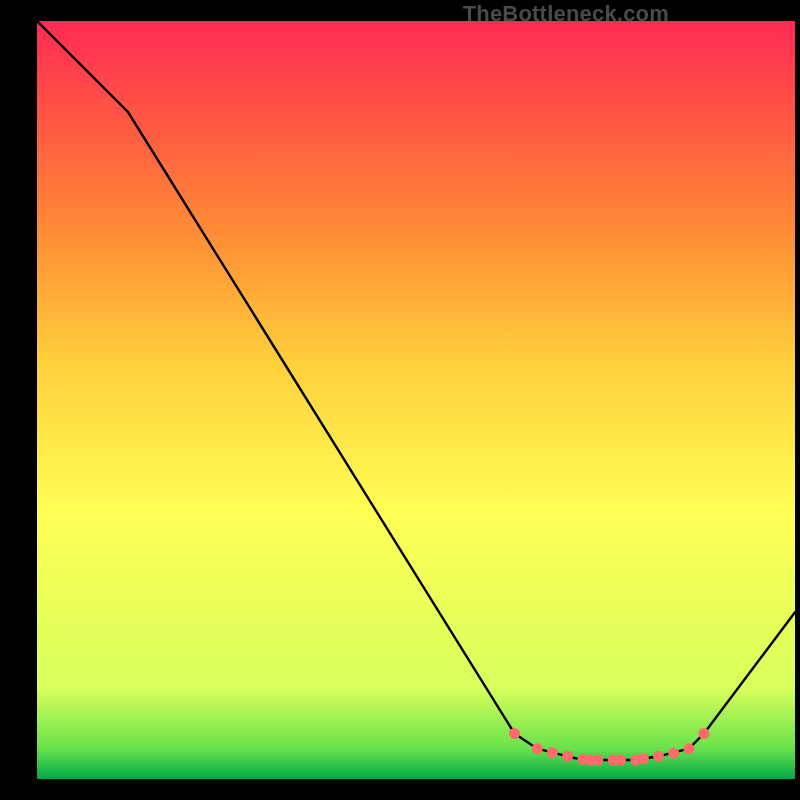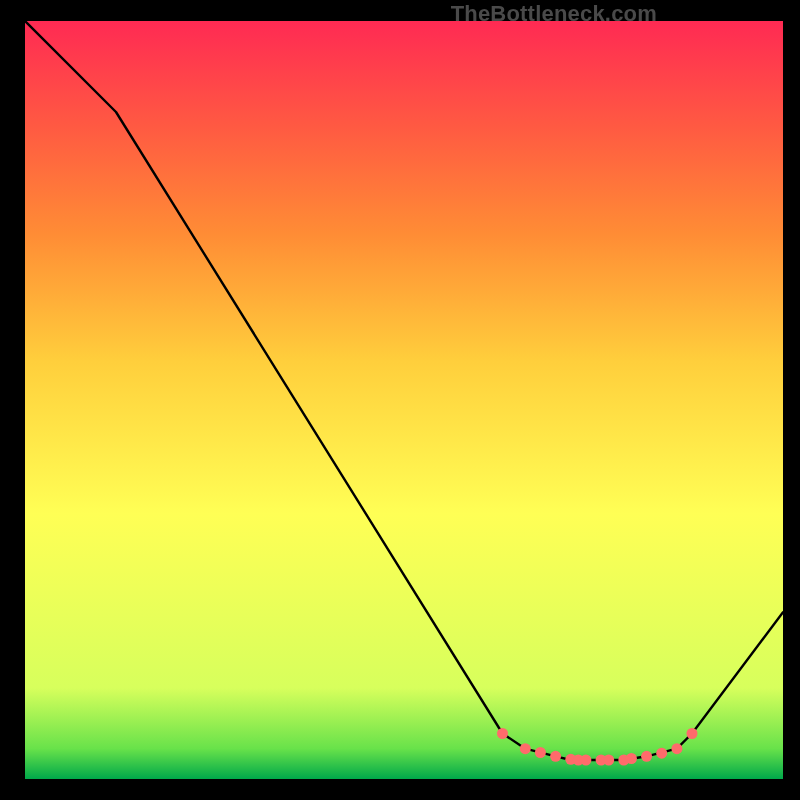--- a/index.html
+++ b/index.html
@@ -6,21 +6,21 @@
     margin: 0;
     padding: 0;
     width: 800px;
     height: 800px;
     background: #000;
     font-family: Arial, Helvetica, sans-serif;
     overflow: hidden;
   }
   .frame {
     position: absolute;
-    left: 4px;
+    left: 16px;
     top: 0;
     width: 661px;
     height: 800px;
     background: #000;
   }
   .plot {
     position: absolute;
     left: 21px;
     top: 21px;
     width: 758px;

